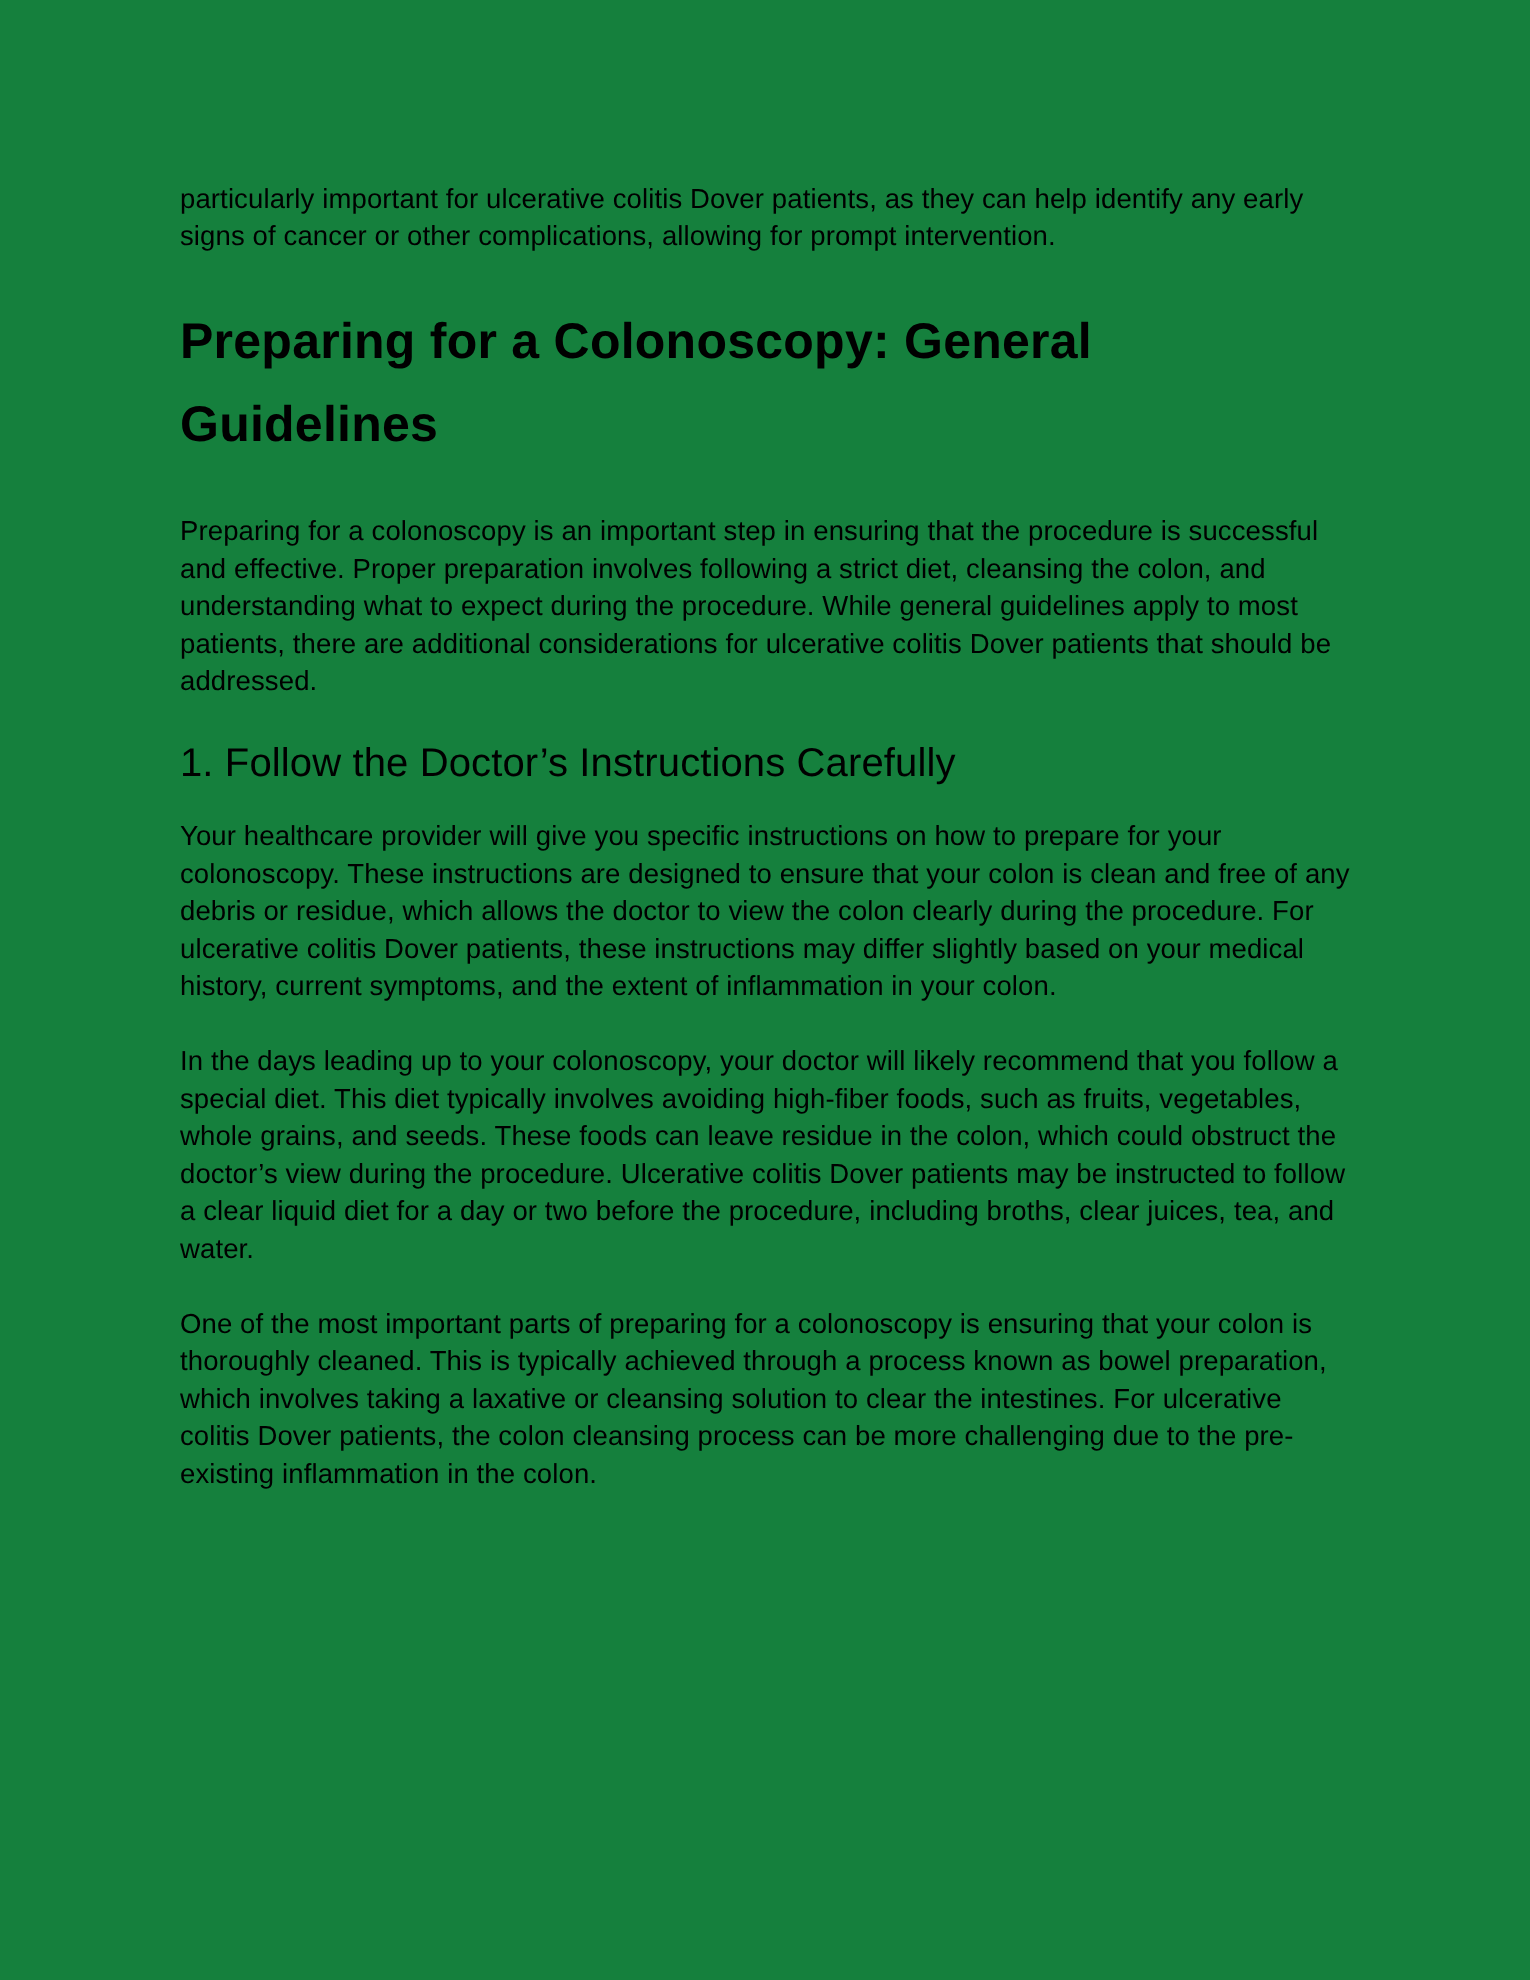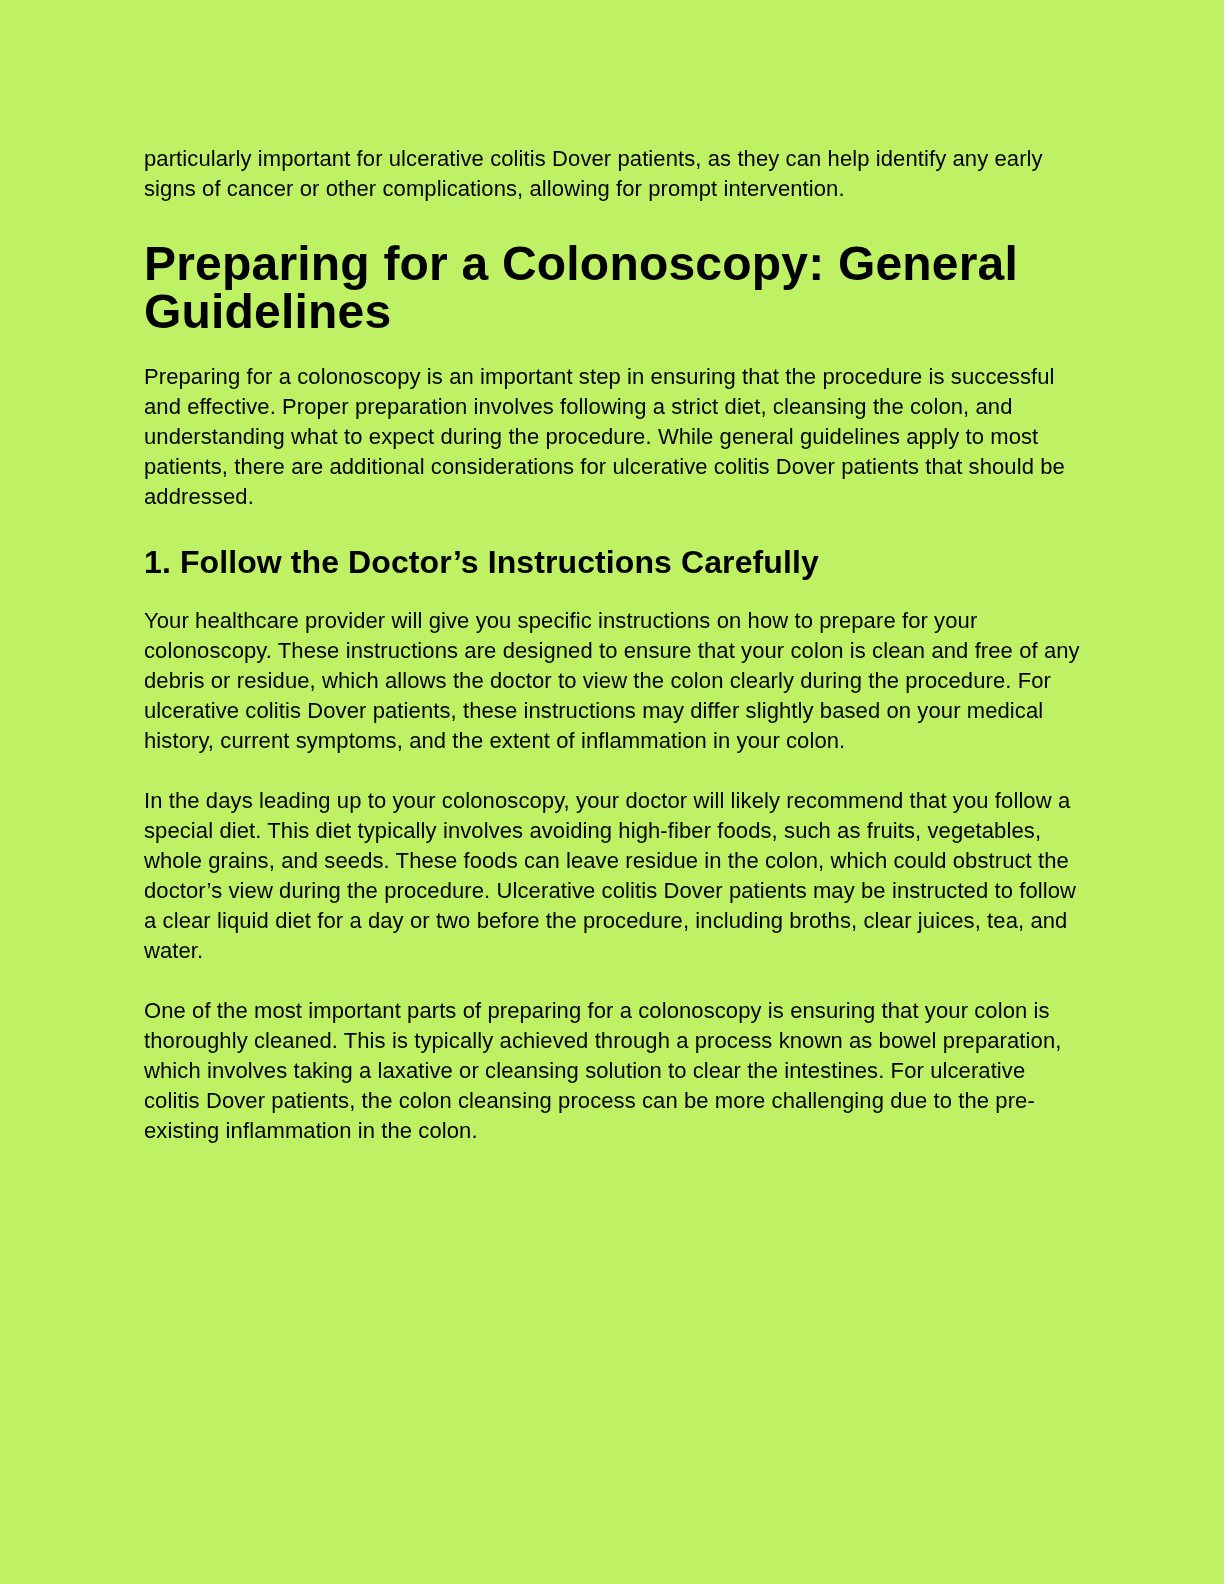--- a/index.html
+++ b/index.html
@@ -5,44 +5,44 @@
   html, body {
     margin: 0;
     padding: 0;
     background: #ffffff;
   }
   .page {
     position: relative;
     width: 1224px;
     height: 1584px;
     box-sizing: border-box;
-    background: #bef264;
+    background: #15803d;
     color: #000000;
     padding: 144px 144px 0 144px;
     font-family: "Liberation Sans", sans-serif;
     overflow: hidden;
   }
   .doc p {
     font-size: 22px;
     line-height: 30px;
     font-weight: 400;
     margin: 0 0 30px 0;
     letter-spacing: 0.1px;
   }
   .doc h1 {
-    font-size: 48px;
-    line-height: 48px;
+    font-size: 40px;
+    line-height: 67px;
     font-weight: 700;
-    margin: 36px 0 26px 0;
+    margin: 36px 0 36px 0;
     letter-spacing: 0.2px;
   }
   .doc h2 {
     font-size: 32px;
     line-height: 40px;
-    font-weight: 700;
+    font-weight: 400;
     margin: 26px 0 24px 0;
     letter-spacing: 0.1px;
   }
   .doc > :first-child {
     margin-top: 0;
   }
 </style>
 </head>
 <body>
 

